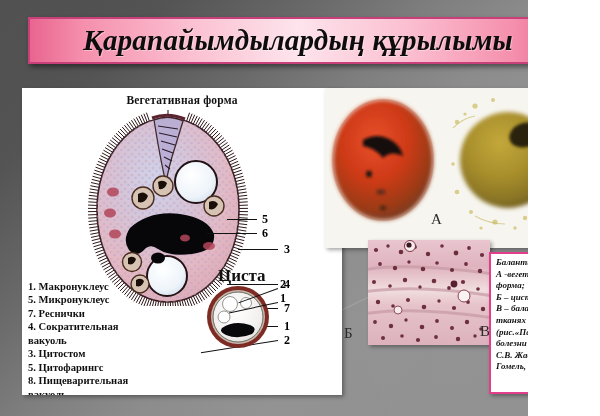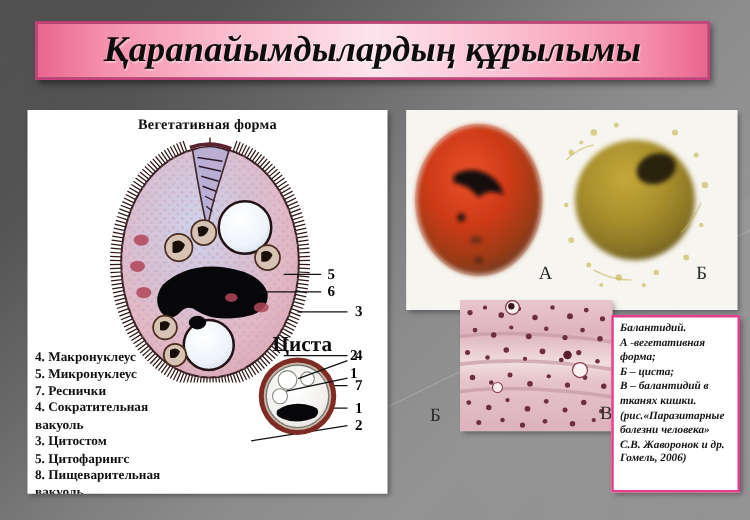--- a/index.html
+++ b/index.html
@@ -8,21 +8,21 @@
   }
   body {
     width: 600px;
     height: 416px;
     overflow: hidden;
     font-family: "Liberation Serif", serif;
   }
 
   #slide {
     position: relative;
-    width: 600px;
+    width: 528px;
     height: 416px;
     background: linear-gradient(135deg, #4d4d4d 0%, #545454 18%, #6a6a6a 34%,
                                 #7e7e7e 46%, #8c8c8c 58%, #939393 72%, #8f8f8f 100%);
     overflow: hidden;
   }
   
   #slide .fold-a, #slide .fold-b {
     position: absolute;
     pointer-events: none;
   }
@@ -76,20 +76,21 @@
   }
 
   
   #diagram-panel {
     position: absolute;
     left: 22px; top: 88px;
     width: 288px; height: 307px;
     background: #ffffff;
     box-shadow: 2px 2px 4px rgba(0,0,0,0.35);
     overflow: hidden;
+    padding-left: 32px;
   }
   #veg-heading {
     position: absolute;
     left: 0; top: 6px;
     width: 100%;
     text-align: center;
     font-family: "Liberation Serif", serif;
     font-weight: bold;
     font-size: 11.5px;
     color: #111;
@@ -490,21 +491,21 @@
     </svg>
 
     <div class="leader" style="left:214px; top:200px; width:42px;
          transform:rotate(-20deg); transform-origin:right center;"></div>
     <div class="leader" style="left:206px; top:214px; width:50px;
          transform:rotate(-12deg); transform-origin:right center;"></div>
     <span class="callout" style="left:258px; top:189px;">2</span>
     <span class="callout" style="left:258px; top:203px;">1</span>
 
     <div id="legend">
-      <div class="li">4. Макронуклеус</div>
+      <div class="li">1. Макронуклеус</div>
       <div class="li">5. Микронуклеус</div>
       <div class="li">7. Реснички</div>
       <div class="li">4. Сократительная
     вакуоль</div>
       <div class="li">3. Цитостом</div>
       <div class="li">5. Цитофарингс</div>
       <div class="li">8. Пищеварительная
     вакуоль</div>
     </div>
   </div>

